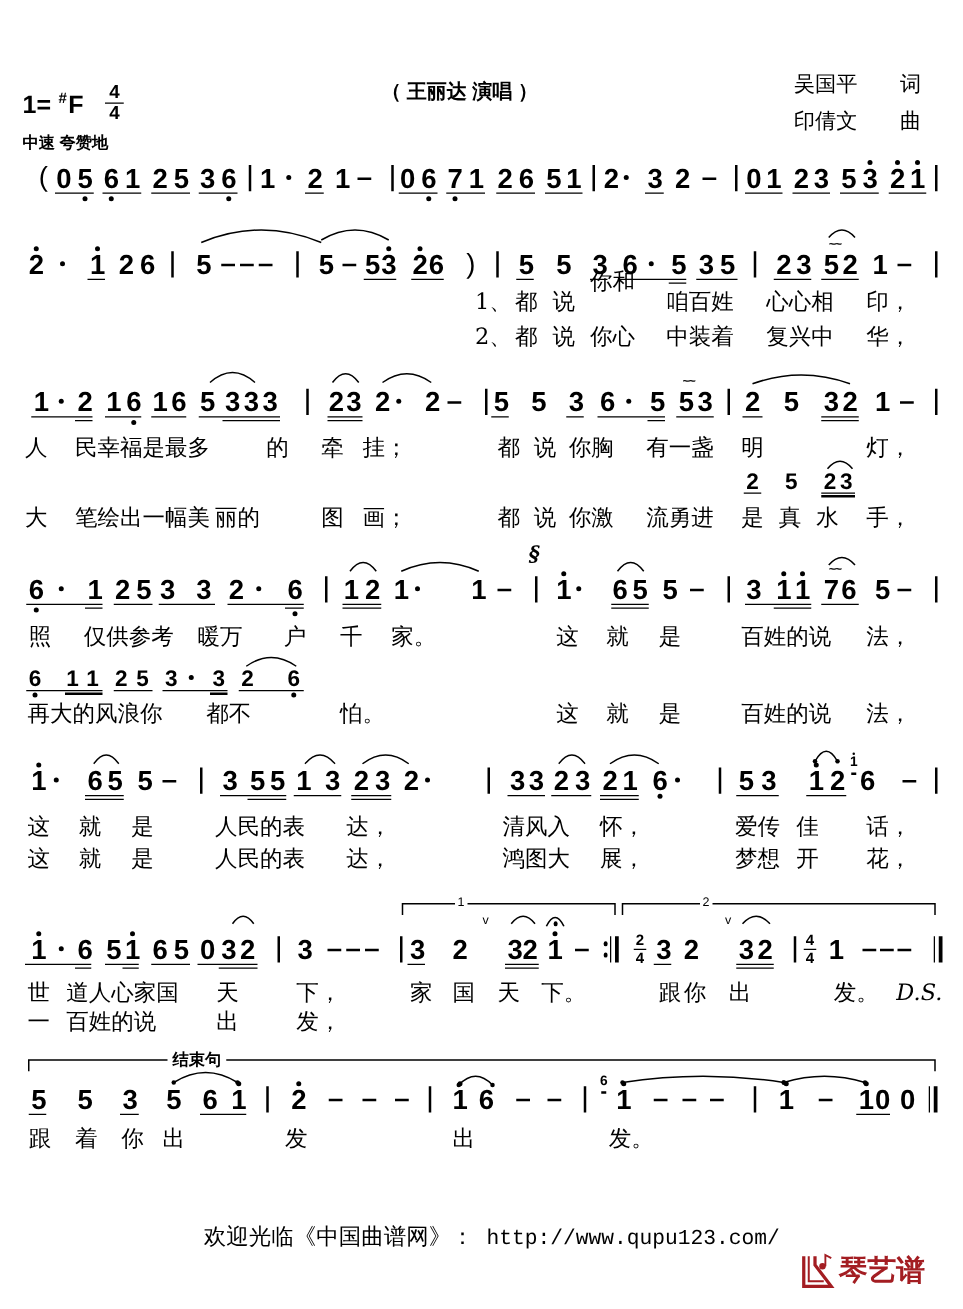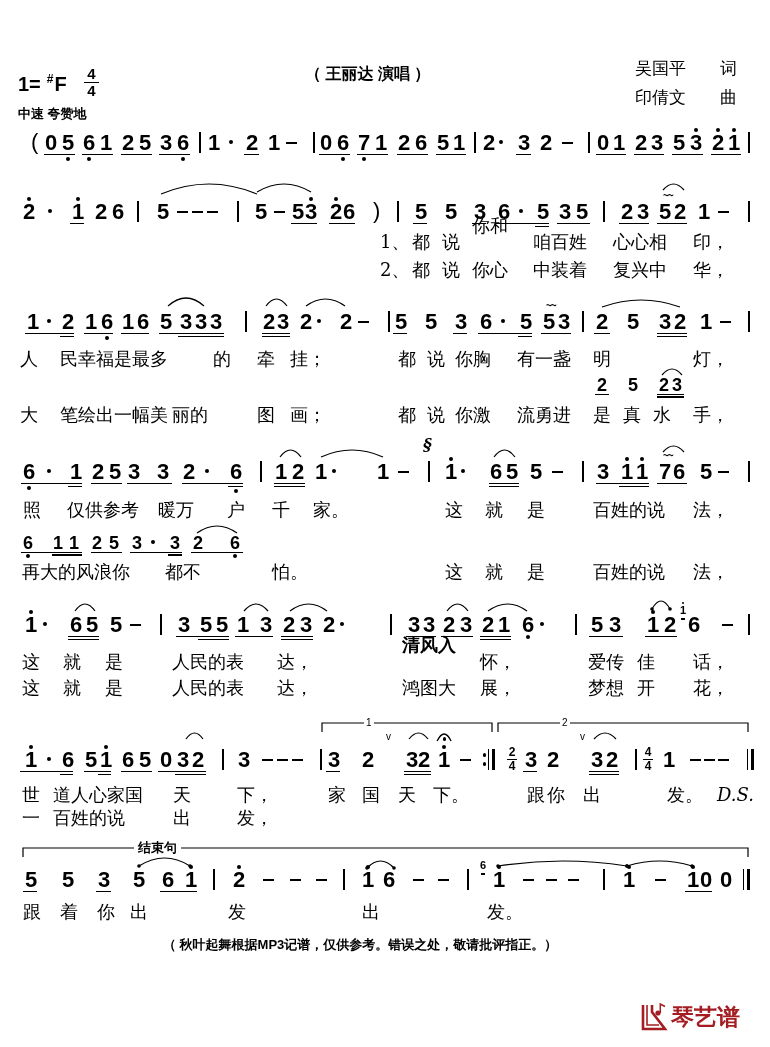--- a/index.html
+++ b/index.html
@@ -450,21 +450,21 @@
       <div class="ul" style="left: 441px; top: 635.5px; width: 32px;"></div>
       <div class="ul" style="left: 480px; top: 635.5px; width: 31px;"></div>
       <div class="ul" style="left: 480px; top: 638.5px; width: 31px;"></div>
       <div class="ul" style="left: 589px; top: 635.5px; width: 34px;"></div>
       <div class="ul" style="left: 645px; top: 635.5px; width: 32px;"></div>
       <div class="lyr" style="left: 22px; top: 652px;">这</div>
       <div class="lyr" style="left: 63px; top: 652px;">就</div>
       <div class="lyr" style="left: 105px; top: 652px;">是</div>
       <div class="lyr" style="left: 172px; top: 652px;">人民的表</div>
       <div class="lyr" style="left: 277px; top: 652px;">达，</div>
-      <div class="lyr" style="left: 402px; top: 635px; font-weight: bold;">清风入</div>
+      <div class="lyr" style="left: 402px; top: 652px;">清风入</div>
       <div class="lyr" style="left: 480px; top: 652px;">怀，</div>
       <div class="lyr" style="left: 588px; top: 652px;">爱传</div>
       <div class="lyr" style="left: 637px; top: 652px;">佳</div>
       <div class="lyr" style="left: 693px; top: 652px;">话，</div>
       <div class="lyr" style="left: 22px; top: 678px;">这</div>
       <div class="lyr" style="left: 63px; top: 678px;">就</div>
       <div class="lyr" style="left: 105px; top: 678px;">是</div>
       <div class="lyr" style="left: 172px; top: 678px;">人民的表</div>
       <div class="lyr" style="left: 277px; top: 678px;">达，</div>
       <div class="lyr" style="left: 402px; top: 678px;">鸿图大</div>
@@ -599,21 +599,23 @@
       <div class="ul" style="left: 685px; top: 890.5px; width: 27px;"></div>
       <div class="lyr" style="left: 23px; top: 902px;">跟</div>
       <div class="lyr" style="left: 60px; top: 902px;">着</div>
       <div class="lyr" style="left: 97px; top: 902px;">你</div>
       <div class="lyr" style="left: 130px; top: 902px;">出</div>
       <div class="lyr" style="left: 228px; top: 902px;">发</div>
       <div class="lyr" style="left: 362px; top: 902px;">出</div>
       <div class="lyr" style="left: 487px; top: 902px;">发。</div>
     </div>
 
-  <div class="footer-note">（ 秋叶起舞根据MP3记谱，仅供参考。错误之处，敬请批评指正。）</div>
+  <div class="footer-site">
+    <span class="site-label">欢迎光临《中国曲谱网》：</span><span class="site-url"> http://www.qupu123.com/</span>
+  </div>
   <div class="logo" style="color: rgb(163, 29, 34);">
     <svg width="28" height="30" viewBox="0 0 28 30">
       <path d="M3 3 V27 H25 L12 10 V3" fill="none" stroke="currentColor" stroke-width="2.6"></path>
       <path d="M7 3 V23 H19" fill="none" stroke="currentColor" stroke-width="1.6"></path>
       <circle cx="18" cy="11" r="2.6" fill="currentColor"></circle>
       <path d="M20.3 11 V2 L25 4.5" fill="none" stroke="currentColor" stroke-width="1.5"></path>
     </svg>
     <span>琴艺谱</span>
   </div>
 </div>

